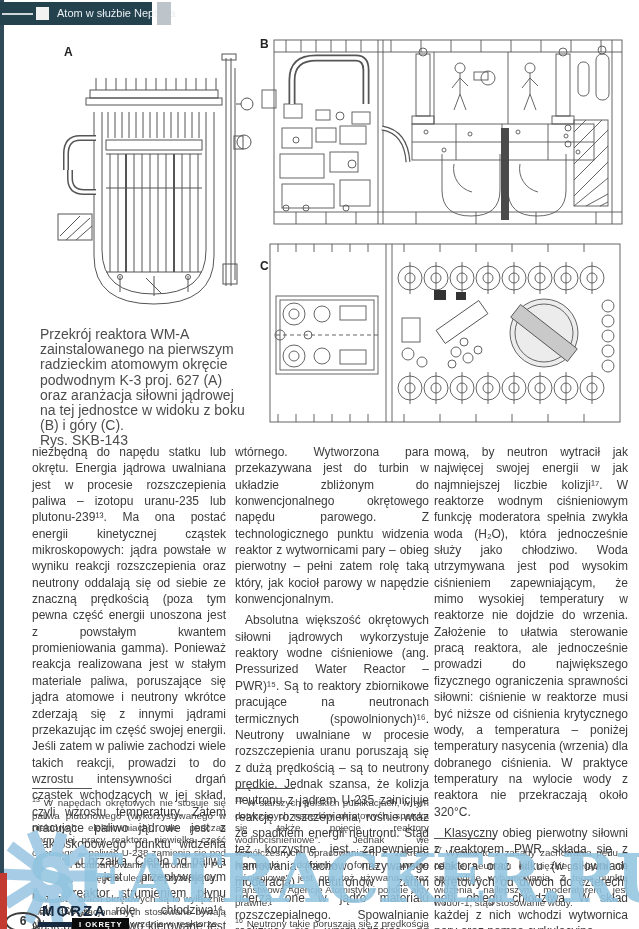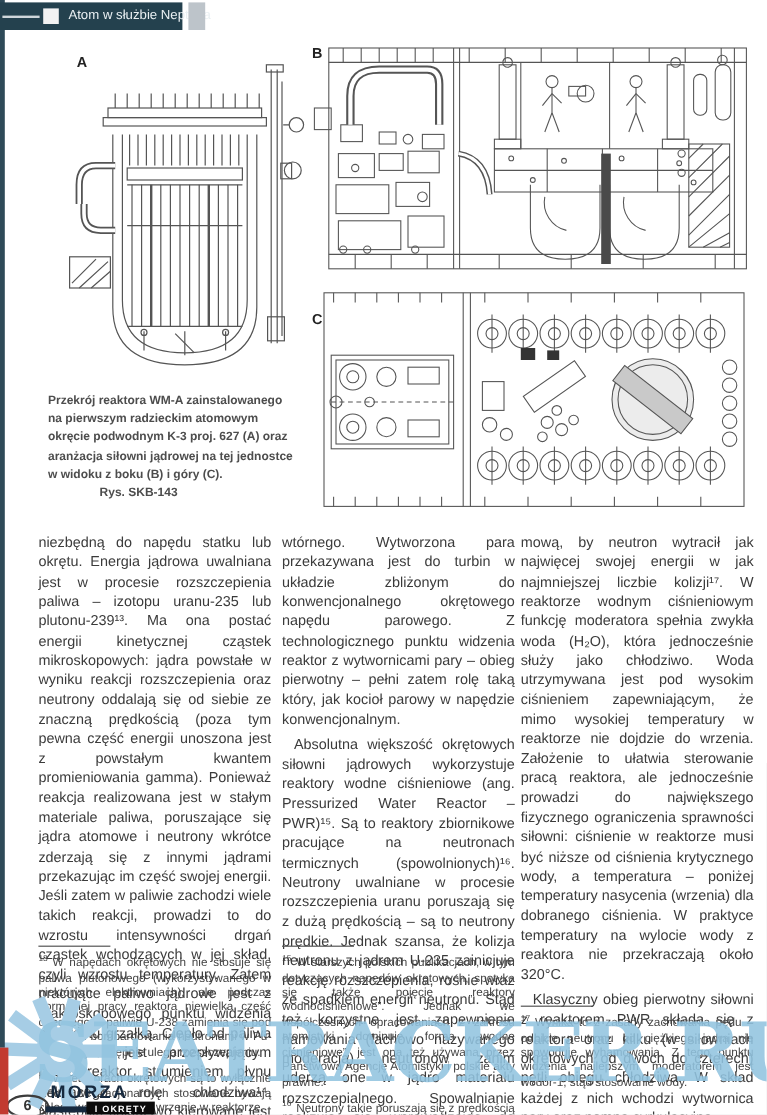--- a/index.html
+++ b/index.html
@@ -11,22 +11,22 @@
   .header-bar{position:absolute;left:0;top:2px;width:152px;height:23px;background:#24414e;z-index:5;}
   .header-line{position:absolute;left:2px;top:11px;width:31px;height:2px;background:#cfd6da;}
   .header-square{position:absolute;left:36px;top:5px;width:13px;height:13px;background:#f2f2f2;}
   .header-title{position:absolute;left:57px;top:5px;font-size:11px;color:#eaf0f3;white-space:nowrap;}
   .header-tab{position:absolute;left:157px;top:2px;width:14px;height:23px;background:#bdc4ca;z-index:5;}
   
   .diagram{position:absolute;}
   svg{display:block;}
   .fig-label{font-weight:bold;font-size:12px;fill:#222;font-family:"Liberation Sans",sans-serif;}
   
-  .caption{position:absolute;left:40px;top:327px;width:206px;font-size:10px;line-height:15.2px;color:#4d4d4d;font-weight:bold;}
-  .caption-src{margin-top:0;margin-left:43px;}
+  .caption{position:absolute;left:40px;top:327px;width:206px;font-size:14px;line-height:15.2px;color:#4d4d4d;}
+  .caption-src{margin-top:0;}
   
   .col{position:absolute;top:444px;width:194px;font-size:12px;line-height:16.35px;text-align:justify;color:#3b3b3b;}
   .col p{margin:0 0 5px 0;}
   .col p:last-child{margin-bottom:0;}
   .col p.indent{text-indent:10px;}
   .col1{left:32px;}
   .col2{left:235px;}
   .col3{left:434px;}
   
   .fnblock{position:absolute;width:194px;z-index:1;}

